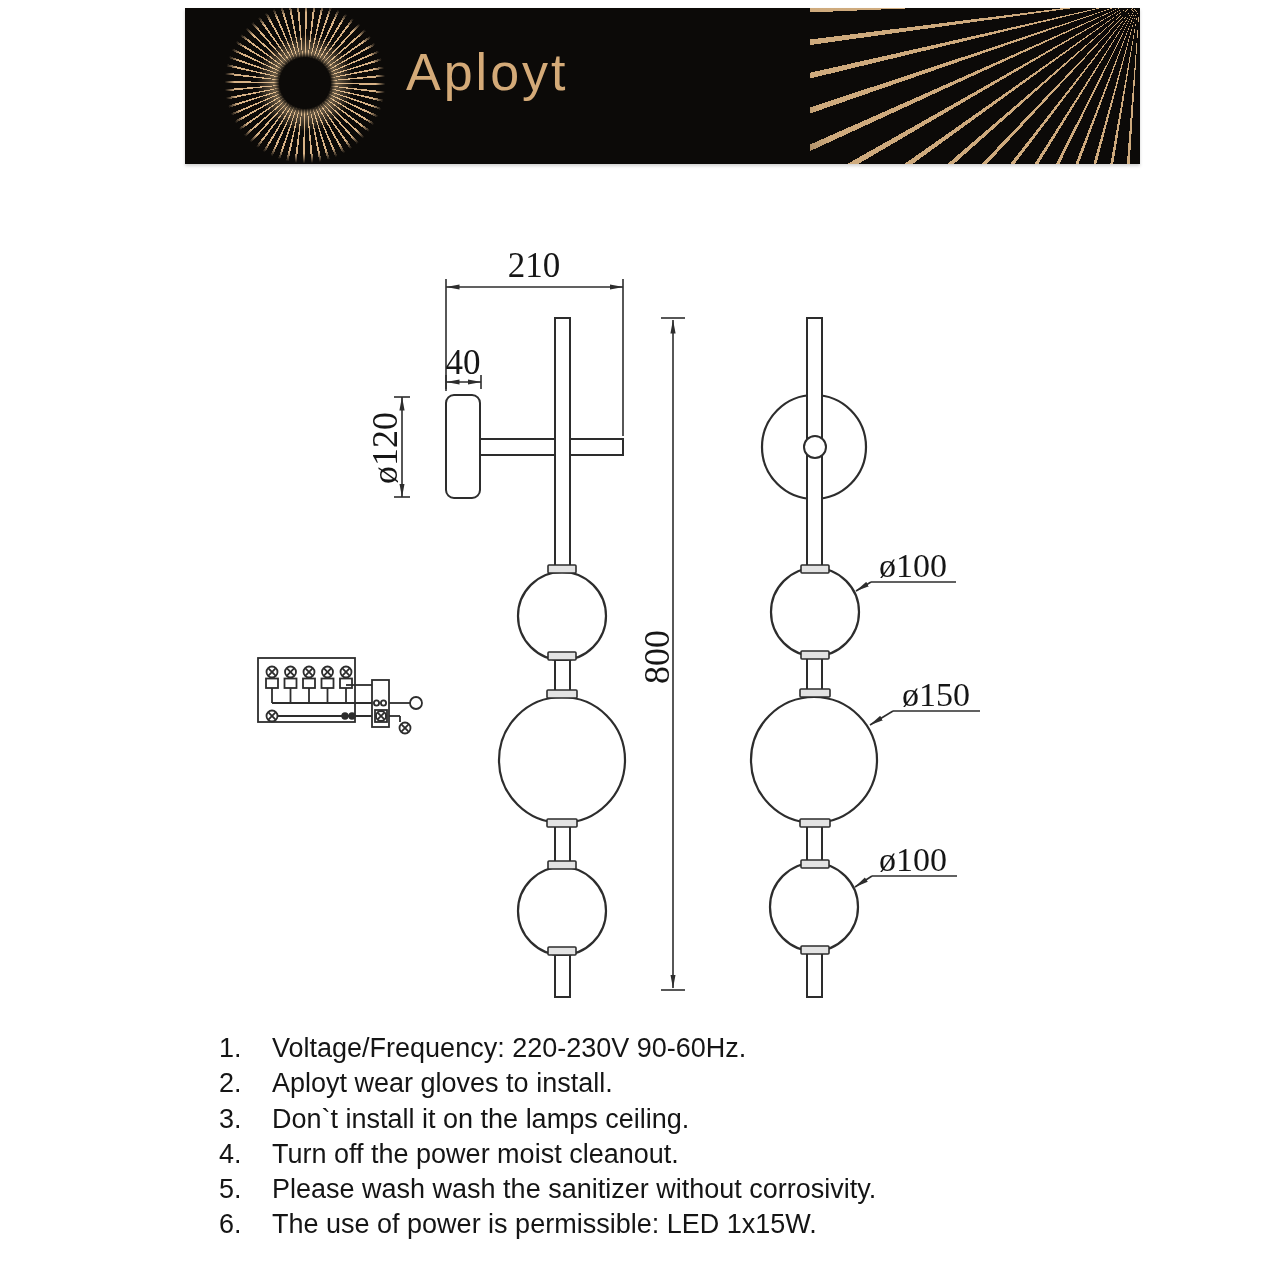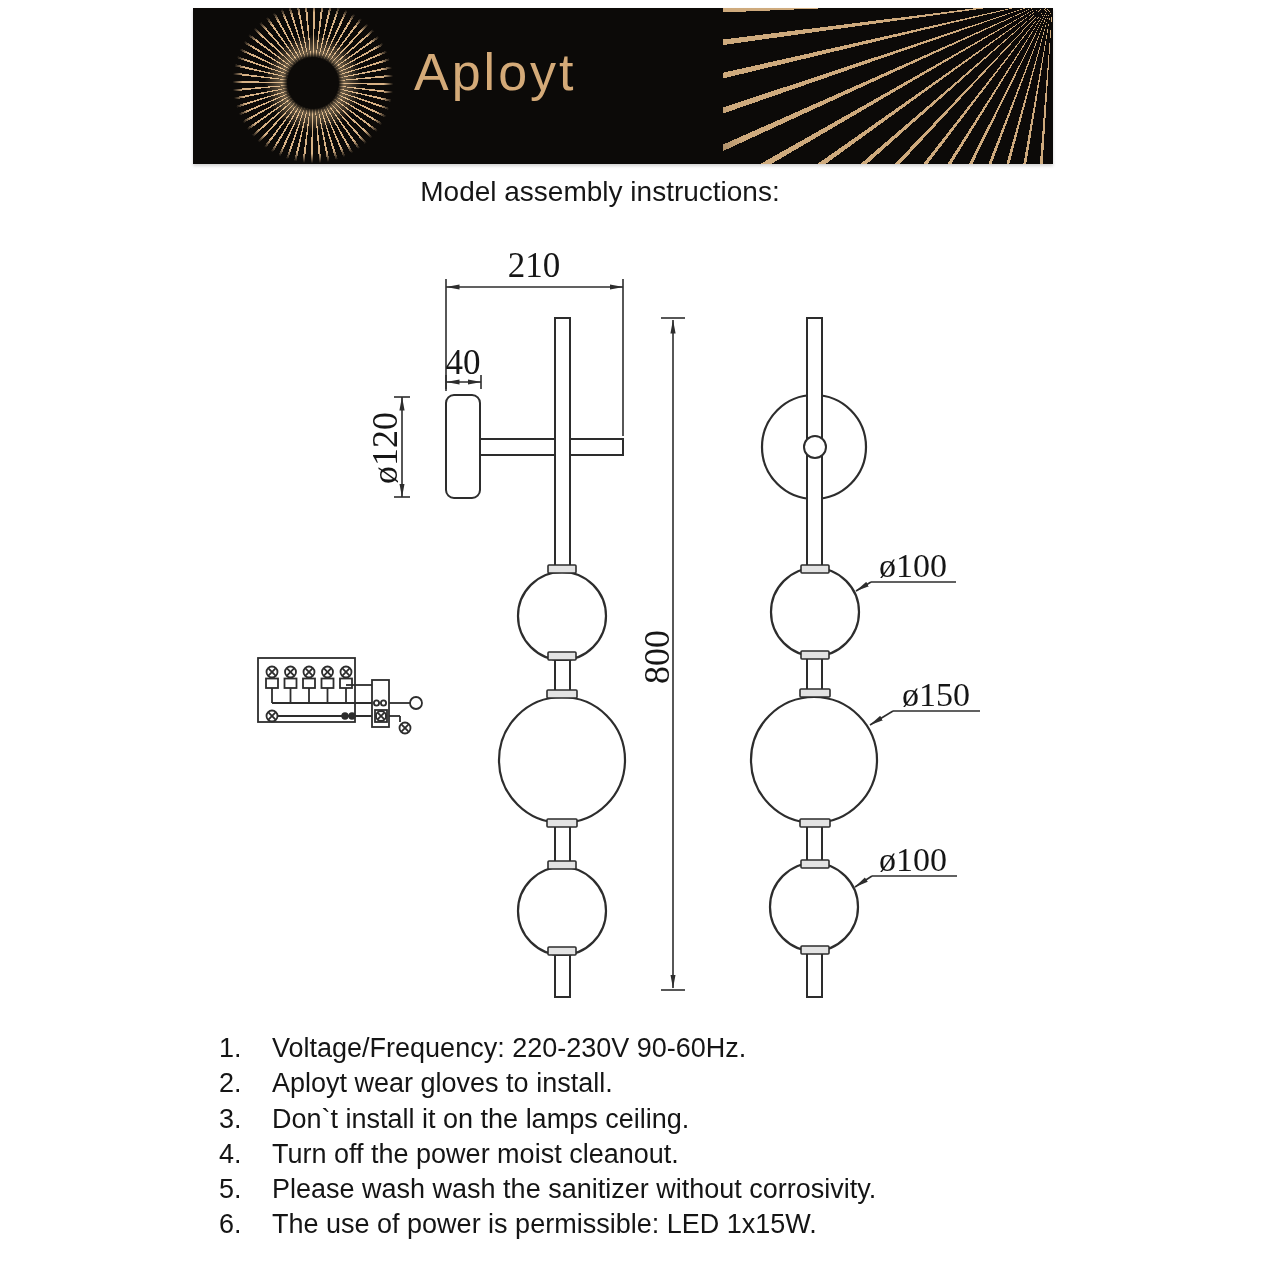--- a/index.html
+++ b/index.html
@@ -8,21 +8,21 @@
     --line:#2d2d2d;
     --text:#161616;
   }
   *{margin:0;padding:0;box-sizing:border-box;}
   html,body{background:#ffffff;}
   body{width:1280px;height:1280px;font-family:"Liberation Sans",sans-serif;position:relative;overflow:hidden;}
   .page{position:absolute;inset:0;background:#ffffff;}
 
   
   .banner{
-    position:absolute;left:193px;top:8px;width:860px;height:156px;
+    position:absolute;left:185px;top:8px;width:955px;height:156px;
     background:var(--header-bg);overflow:hidden;
     box-shadow:0 2px 3px rgba(0,0,0,0.18);
   }
   .sunburst{
     position:absolute;left:38px;top:-7px;width:164px;height:164px;
     background:
       radial-gradient(circle, rgba(246,210,160,0.50) 24%, rgba(246,210,160,0) 42%),
       repeating-conic-gradient(from 0deg, #d8b286 0deg 1.6deg, rgba(216,178,134,0) 1.6deg 6deg);
     -webkit-mask-image:radial-gradient(closest-side, transparent 0 31%, #000 38% 86%, transparent 98%);
     mask-image:radial-gradient(closest-side, transparent 0 31%, #000 38% 86%, transparent 98%);
@@ -68,21 +68,20 @@
 
 <div class="page">
 
   <header class="banner">
     <div class="sunburst"></div>
     <div class="brand">Aployt</div>
     <div class="rays"></div>
   </header>
 
   <div class="title-block">
-    <div>Model assembly instructions:</div>
   </div>
 
   <svg class="drawing" viewBox="0 0 1280 1280">
     <defs>
       <marker id="ah" viewBox="0 0 14 6" refX="13.5" refY="3" markerWidth="14" markerHeight="6" markerUnits="userSpaceOnUse" orient="auto-start-reverse">
         <path d="M14,3 L0,0.4 L0,5.6 Z" fill="currentColor"></path>
       </marker>
     </defs>
 
     <g stroke="currentColor" fill="none" stroke-width="2">

